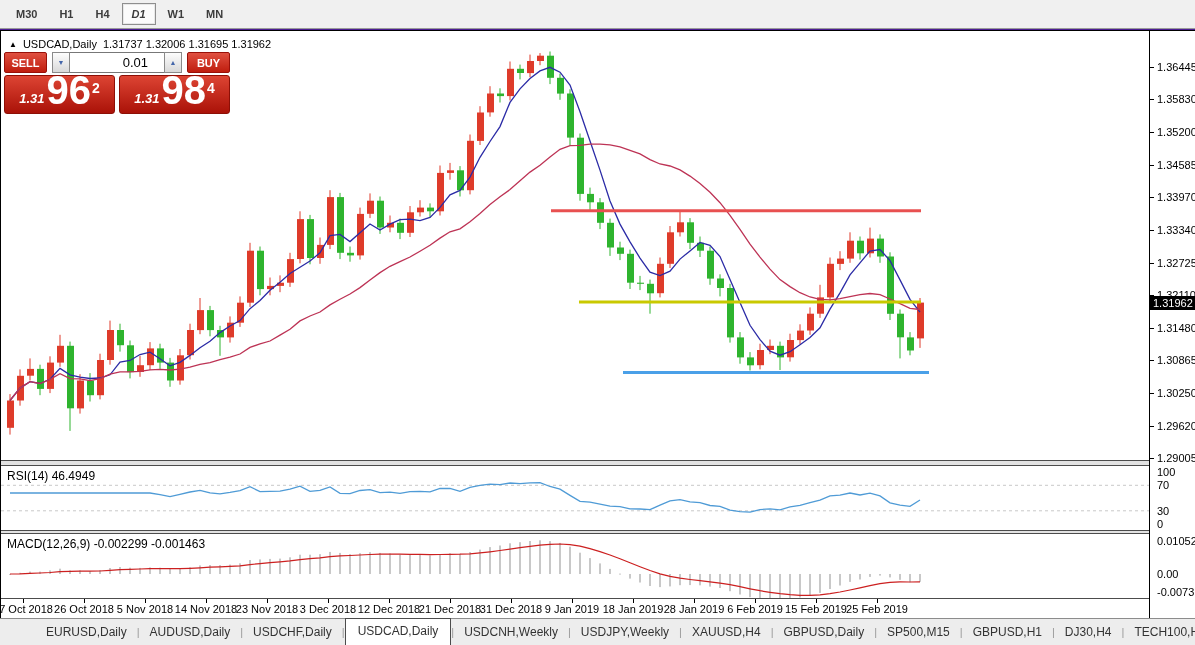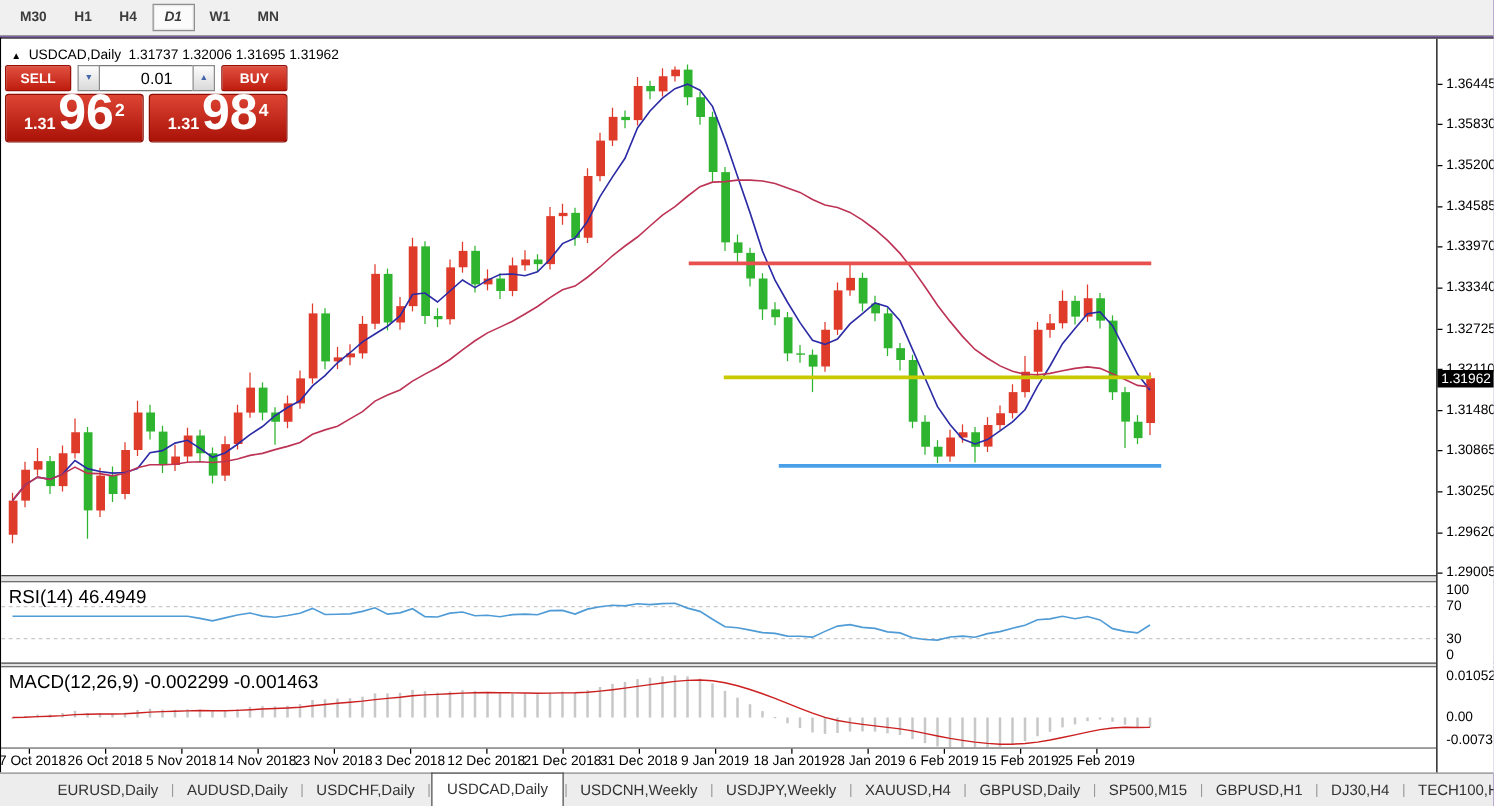--- a/index.html
+++ b/index.html
@@ -29,37 +29,37 @@
               border-left:1px solid #000;}
   .ax-label{position:absolute;left:7px;transform:translateY(-50%);font-size:11px;color:#000;white-space:nowrap;}
   .ax-tick{position:absolute;left:0;width:4px;height:1px;background:#000;}
   .price-badge{position:absolute;left:0;width:47px;height:14px;background:#000;color:#fff;
                font-size:11px;display:flex;align-items:center;padding-left:3px;}
   
   .date-axis{position:absolute;left:0;top:598px;width:1148px;height:20px;background:#fff;}
   .date-label{position:absolute;top:4px;transform:translateX(-50%);font-size:11px;color:#000;white-space:nowrap;}
   .date-tick{position:absolute;top:0;width:1px;height:4px;background:#000;}
   
-  .pane-label{position:absolute;left:6px;top:3px;font-size:15px;color:#000;z-index:5;}
+  .pane-label{position:absolute;left:6px;top:3px;font-size:12px;color:#000;z-index:5;}
   .chart-title{position:absolute;left:8px;top:7px;font-size:11px;color:#000;z-index:5;display:flex;gap:6px;align-items:center;}
   .collapse-arrow{font-size:8px;cursor:default;}
   
   .oneclick{position:absolute;left:3px;top:21px;width:226px;z-index:6;}
   .oc-row1{display:flex;align-items:stretch;height:21px;}
-  .oc-sell-sm,.oc-buy-sm{width:53px;background:linear-gradient(#e05040,#bf1d0e);color:#fff;font-weight:bold;
+  .oc-sell-sm,.oc-buy-sm{width:43px;background:linear-gradient(#e05040,#bf1d0e);color:#fff;font-weight:bold;
       font-size:11px;display:flex;align-items:center;justify-content:center;border-radius:2px;border:1px solid #991009;}
   .oc-spin{flex:1;display:flex;margin:0 5px;}
   .oc-arrow{width:18px;background:linear-gradient(#fdfdfd,#d9d9d9);border:1px solid #8a8a8a;color:#4466aa;
       font-size:7px;display:flex;align-items:center;justify-content:center;}
   .oc-lot{width:72px;flex:1;border:1px solid #777;border-left:none;border-right:none;text-align:right;
       font-size:13px;padding:0 16px;font-family:"Liberation Sans",sans-serif;outline:none;}
   .oc-row2{display:flex;gap:4px;margin-top:2px;height:39px;}
   .oc-big{flex:1;background:linear-gradient(#dd4433,#aa1208);border:1px solid #8d0f06;border-radius:3px;
       color:#fff;display:flex;align-items:flex-end;justify-content:center;padding-bottom:4px;cursor:default;}
-  .oc-small-digits{font-size:13px;font-weight:bold;margin-right:2px;line-height:1.55;}
+  .oc-small-digits{font-size:13px;font-weight:bold;margin-right:2px;line-height:1.55;font-style:italic;}
   .oc-big-digits{font-size:40px;font-weight:bold;line-height:0.95;}
   .oc-sup{font-size:14px;font-weight:bold;position:relative;top:-13px;margin-left:1px;}
   
   .sym-tabbar{position:absolute;left:0;top:618px;width:1195px;height:27px;background:#ededed;
       border-top:1px solid #8c8c8c;display:flex;align-items:center;padding-left:36px;}
   .sym-tab{padding:4px 10px;color:#333;font-size:12px;white-space:nowrap;cursor:default;}
   .sym-tab.selected{background:#fff;border:1px solid #4c4c4c;border-bottom:none;font-weight:normal;
       padding:5px 12px 7px 12px;margin-top:-2px;}
   .sym-sep{color:#999;font-size:11px;}
 </style>

